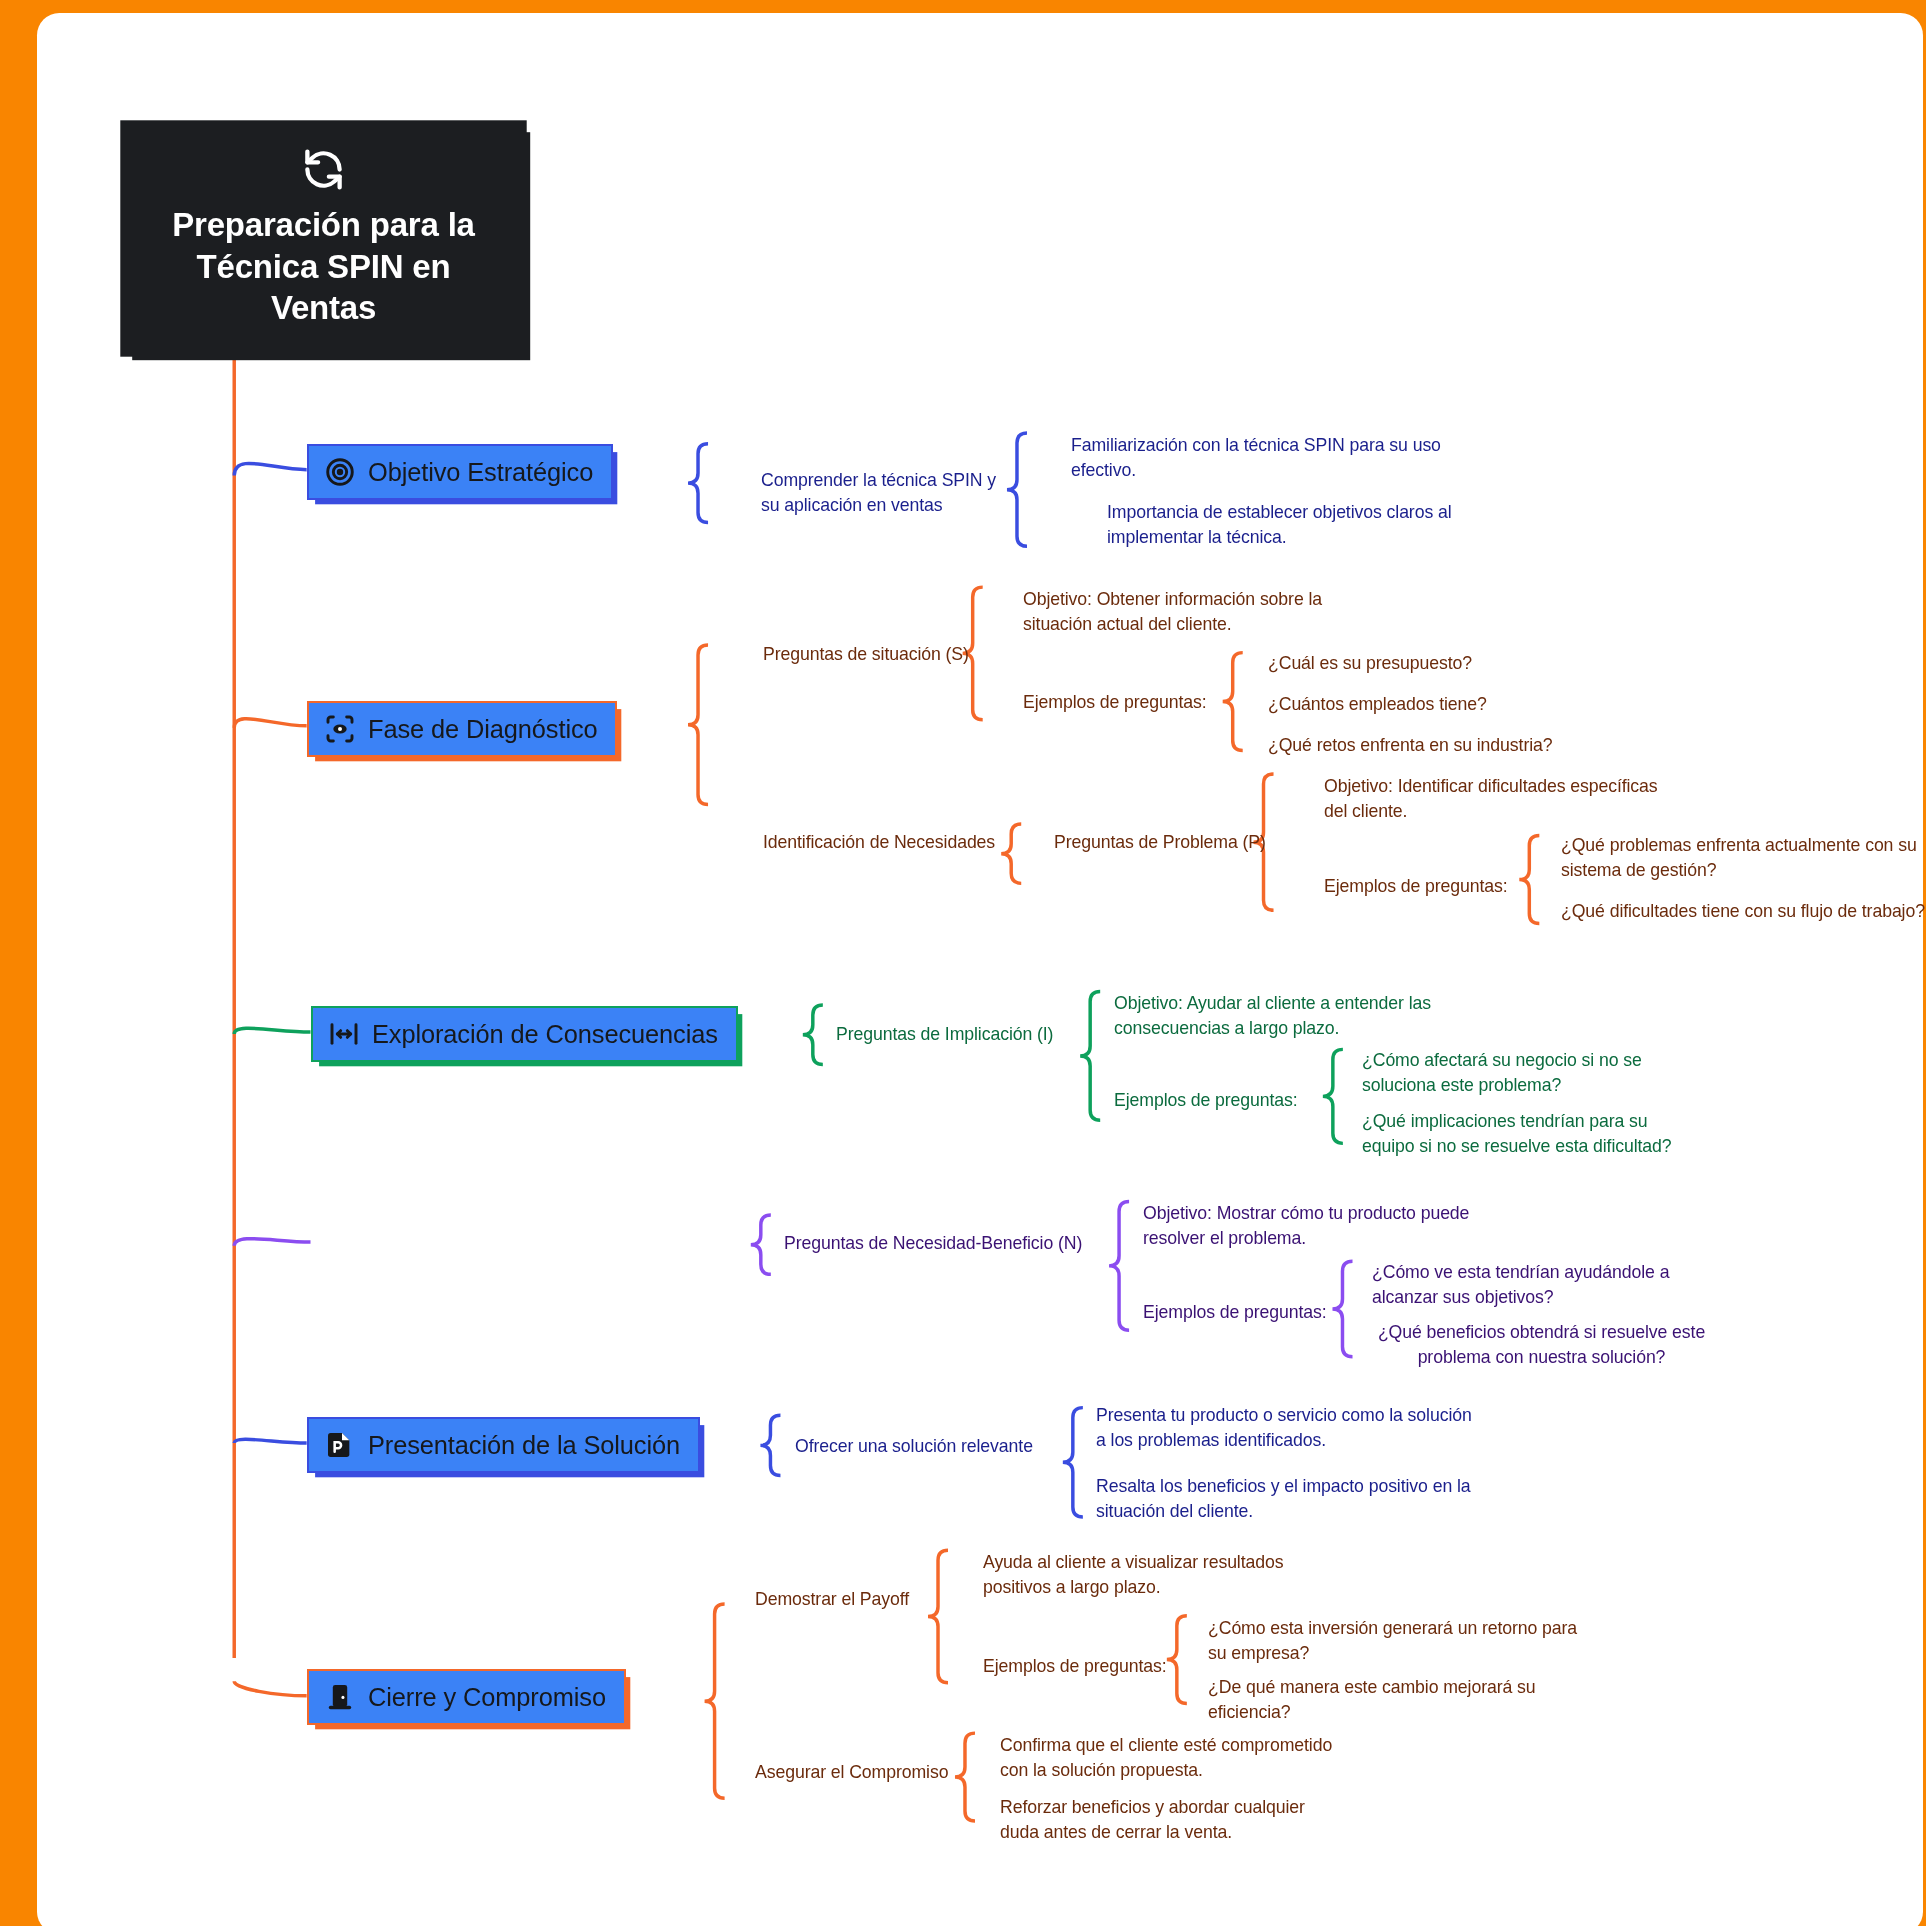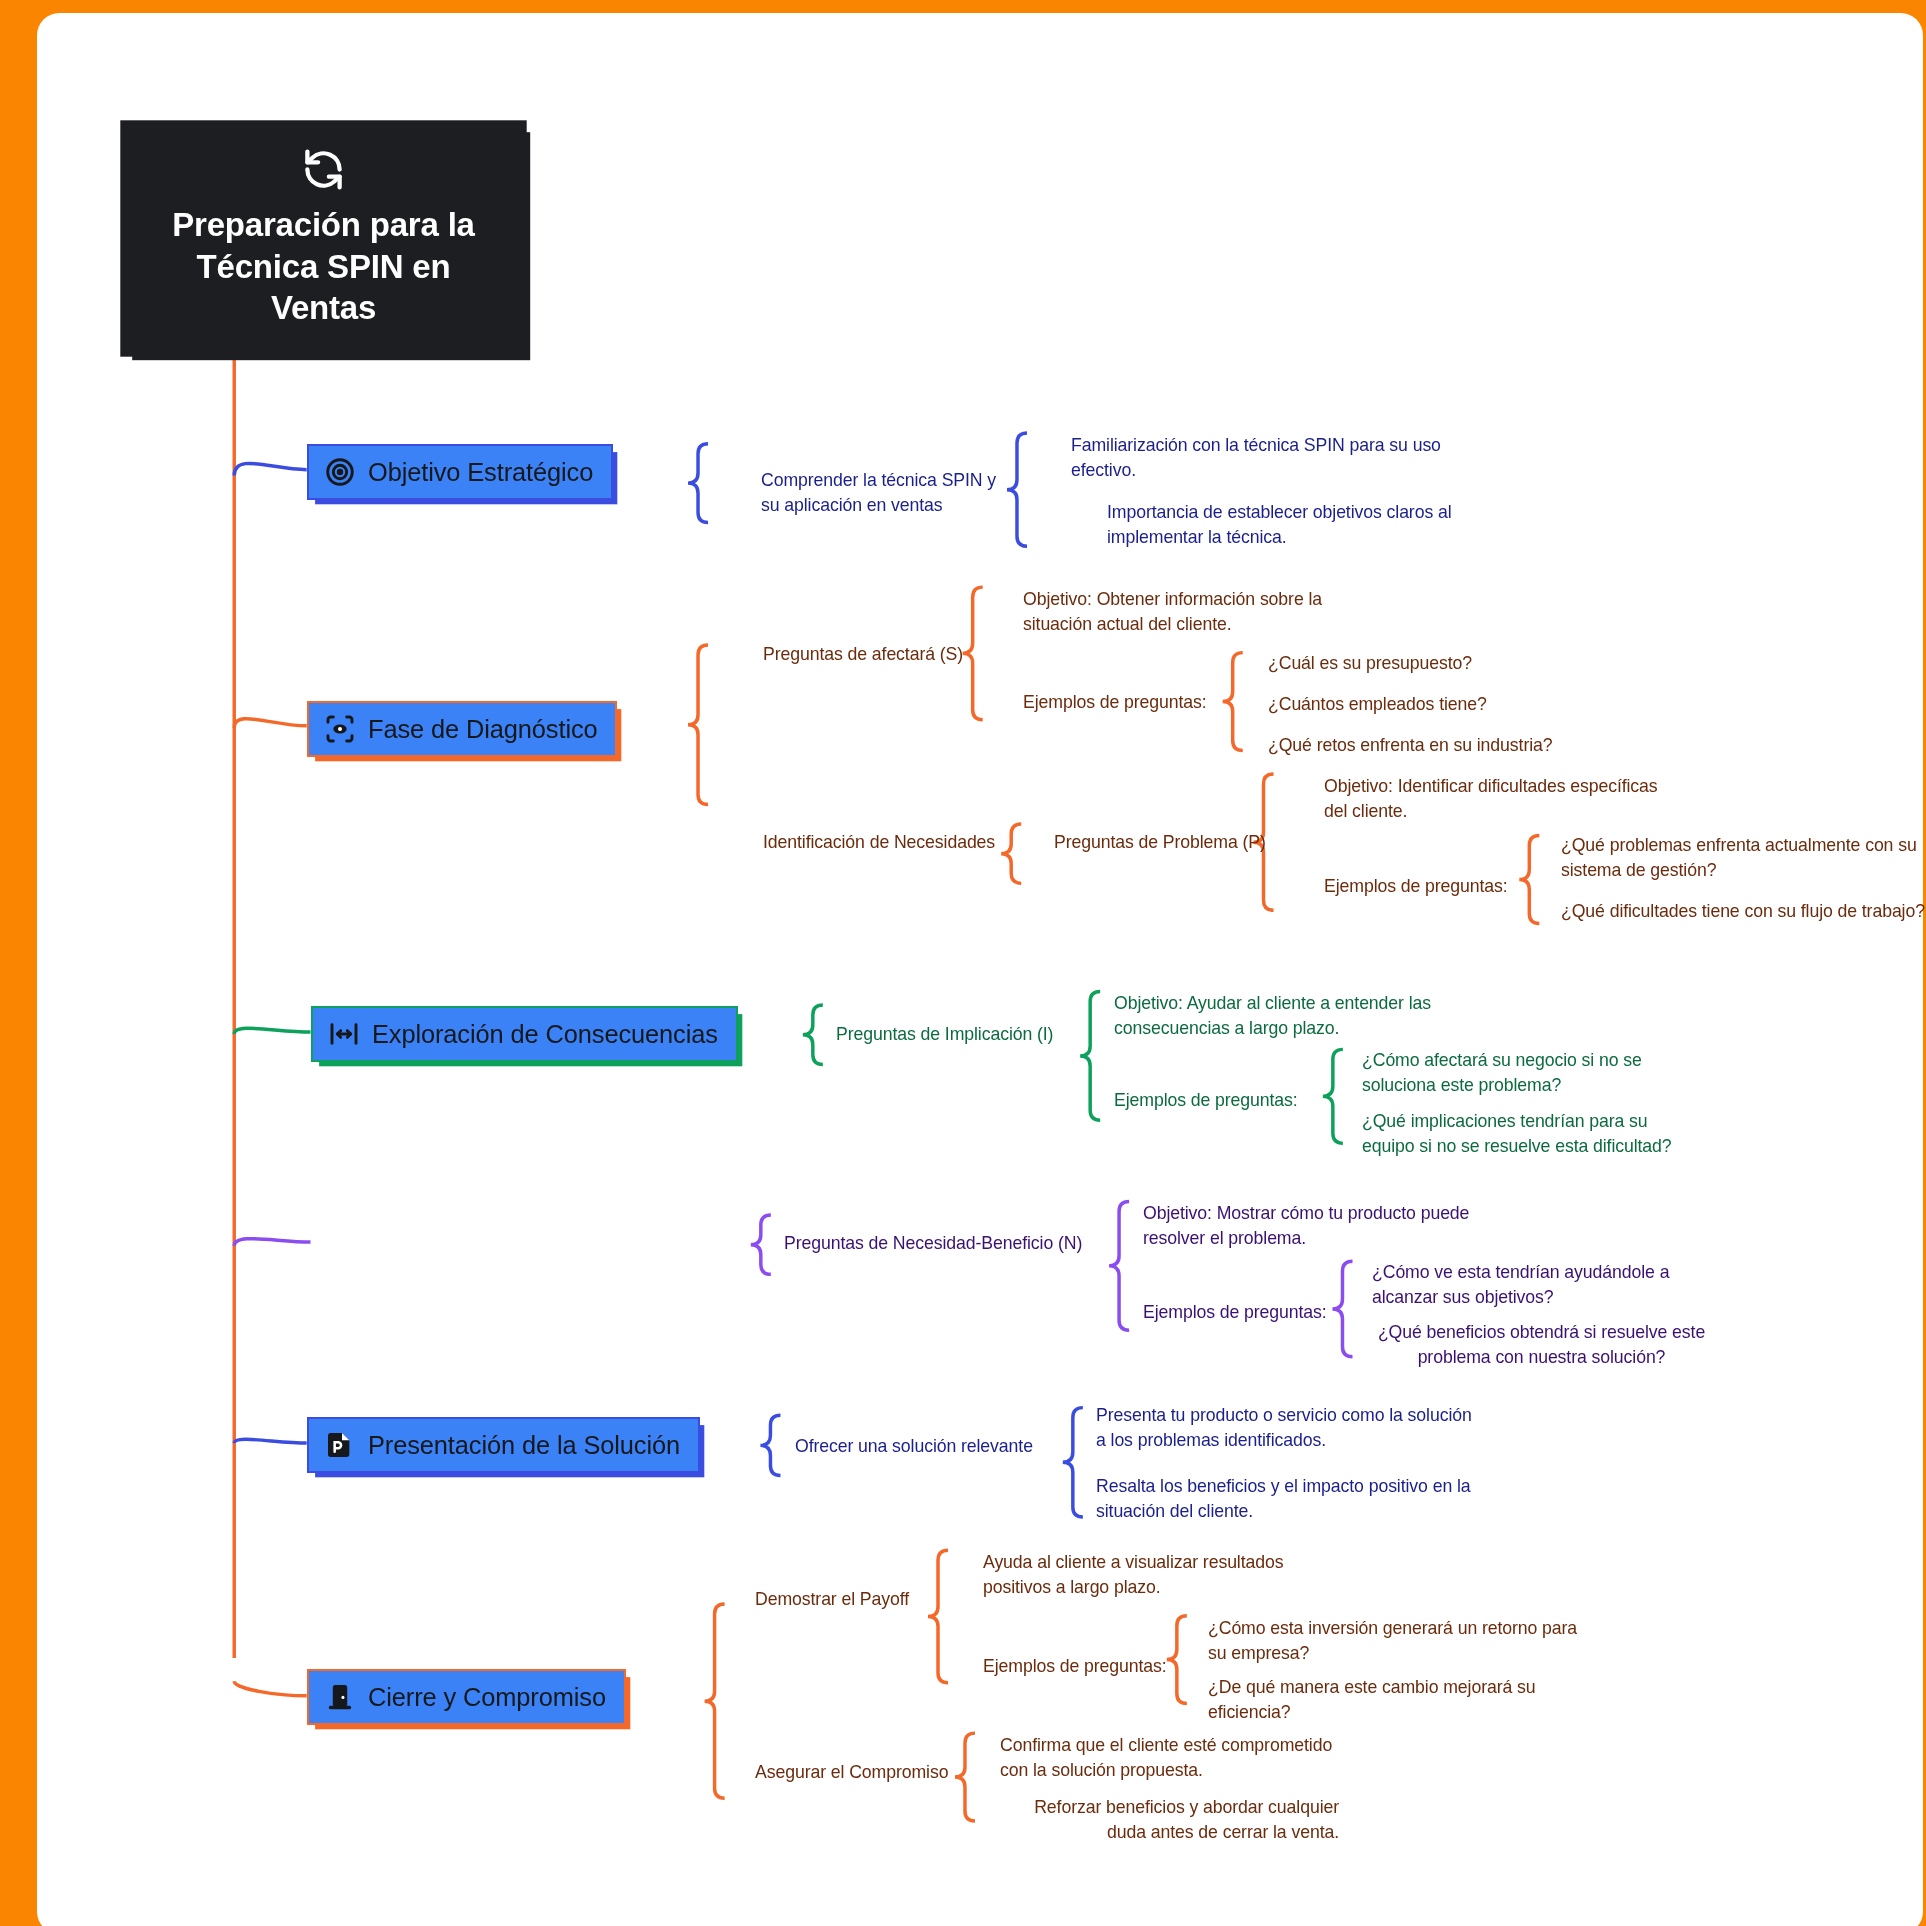--- a/index.html
+++ b/index.html
@@ -151,21 +151,21 @@
         <path d="M3 7V5a2 2 0 0 1 2-2h2"></path>
           <path d="M17 3h2a2 2 0 0 1 2 2v2"></path>
         <path d="M21 17v2a2 2 0 0 1-2 2h-2"></path>
           <path d="M7 21H5a2 2 0 0 1-2-2v-2"></path>
         <ellipse cx="12" cy="12" rx="5" ry="3.4" fill="#16181B" stroke="none"></ellipse>
         <circle cx="12" cy="12" r="1.5" fill="#ffffff" stroke="none"></circle>
       </svg>
       <span class="branch-label">Fase de Diagnóstico</span>
     </div>
 
-    <div class="tnode nw" style="left:726px; top:629px; color:#6B2B0C;">Preguntas de afectará (S)</div>
+    <div class="tnode nw" style="left:726px; top:629px; color:#6B2B0C;">Preguntas de situación (S)</div>
     <div class="tnode nw" style="left:726px; top:817px; color:#6B2B0C;">Identificación de Necesidades</div>
 
     <div class="tnode w2" style="left:986px; top:574px; color:#6B2B0C;">Objetivo: Obtener información sobre la situación actual del cliente.</div>
     <div class="tnode nw" style="left:986px; top:677px; color:#6B2B0C;">Ejemplos de preguntas:</div>
 
     <div class="tnode nw" style="left:1231px; top:638px; color:#6B2B0C;">¿Cuál es su presupuesto?</div>
     <div class="tnode nw" style="left:1231px; top:679px; color:#6B2B0C;">¿Cuántos empleados tiene?</div>
     <div class="tnode nw" style="left:1231px; top:720px; color:#6B2B0C;">¿Qué retos enfrenta en su industria?</div>
 
     <div class="tnode nw" style="left:1017px; top:817px; color:#6B2B0C;">Preguntas de Problema (P)</div>
@@ -230,17 +230,17 @@
     <div class="tnode nw" style="left:718px; top:1574px; color:#6B2B0C;">Demostrar el Payoff</div>
     <div class="tnode nw" style="left:718px; top:1747px; color:#6B2B0C;">Asegurar el Compromiso</div>
 
     <div class="tnode w2" style="left:946px; top:1537px; color:#6B2B0C;">Ayuda al cliente a visualizar resultados positivos a largo plazo.</div>
     <div class="tnode nw" style="left:946px; top:1641px; color:#6B2B0C;">Ejemplos de preguntas:</div>
 
     <div class="tnode w3" style="left:1171px; top:1603px; color:#6B2B0C;">¿Cómo esta inversión generará un retorno para su empresa?</div>
     <div class="tnode w3" style="left:1171px; top:1662px; color:#6B2B0C;">¿De qué manera este cambio mejorará su eficiencia?</div>
 
     <div class="tnode w2" style="left:963px; top:1720px; color:#6B2B0C;">Confirma que el cliente esté comprometido con la solución propuesta.</div>
-    <div class="tnode w2" style="left:963px; top:1782px; color:#6B2B0C;text-align:right;">Reforzar beneficios y abordar cualquier duda antes de cerrar la venta.</div>
+    <div class="tnode w2" style="left:963px; top:1782px; color:#6B2B0C;">Reforzar beneficios y abordar cualquier duda antes de cerrar la venta.</div>
 
   </div>
 </div>
 
 
 </body></html>

